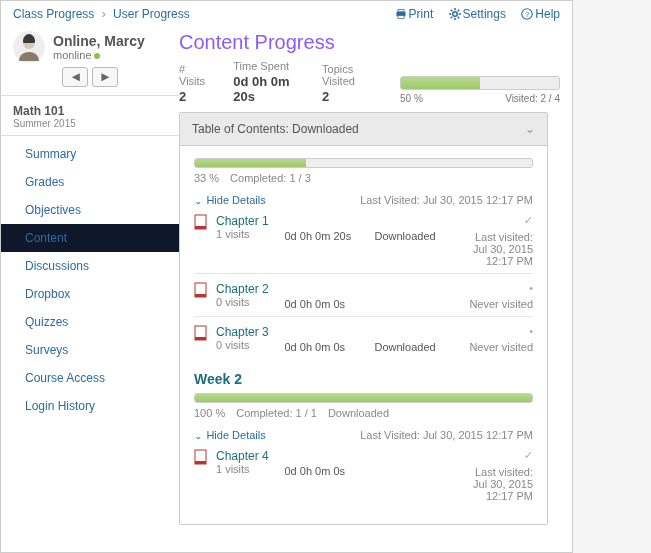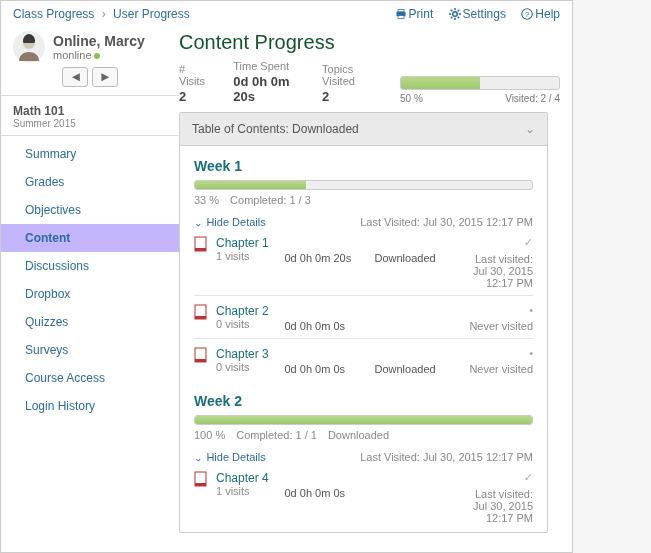--- a/index.html
+++ b/index.html
@@ -16,22 +16,22 @@
 .uname{font-weight:bold;color:#555;font-size:14px}
 .ulogin{font-size:11px;color:#777}
 .online-dot{display:inline-block;width:6px;height:6px;border-radius:50%;background:#8bc34a;margin-left:2px}
 .navbtns{text-align:center;margin:4px 0 8px}
 .navbtns button{width:26px;height:20px;border:1px solid #bbb;background:#f7f7f7;border-radius:3px;color:#666;cursor:pointer;line-height:14px}
 .course{border-top:1px solid #ddd;border-bottom:1px solid #ddd;padding:8px 12px 6px}
 .course .ctitle{font-weight:bold;color:#555}
 .course .cterm{font-size:10px;color:#888}
 .sidenav{padding:4px 0}
 .sidenav .item{padding:7px 12px 7px 24px;color:#2c6ca0;cursor:pointer}
-.sidenav .item.active{background:#c4b5fd;font-weight:bold;color:#2c6ca0}
-h1.pagetitle{font-size:20px;font-weight:normal;color:#14532d;margin:4px 0 6px}
+.sidenav .item.active{background:#0f172a;font-weight:normal;color:#2c6ca0}
+h1.pagetitle{font-size:20px;font-weight:normal;color:#8b5cf6;margin:4px 0 6px}
 .statsrow{display:flex;gap:28px;align-items:flex-end;color:#666;font-size:11px;position:relative}
 .statsrow .stat .lbl{color:#888}
 .statsrow .stat .val{font-weight:bold;color:#444;font-size:13px;margin-top:2px}
 .overall{margin-left:auto;text-align:right;min-width:160px}
 .pbar{height:10px;background:#eee;border:1px solid #ccc;border-radius:3px;position:relative;overflow:hidden;margin-bottom:3px}
 .pbar .fill{height:100%;background:linear-gradient(#b8d98a,#9fc96e)}
 .pbar.big{height:12px}
 .pbar.thin{height:8px}
 .ovlabels{display:flex;justify-content:space-between;font-size:10px;color:#777}
 .main{padding:8px 12px 0 0}
@@ -148,21 +148,20 @@
     </div>
 
     <div class="main">
       <div class="toc">
         <div class="toc-head">
           <span>Table of Contents: Downloaded</span>
           <span style="color:#999">⌄</span>
         </div>
         <div class="toc-body" id="tocbody">
               <div class="week">
-                <div class="wtitle">Week 1</div>
                 <div class="pbar thin">
                   <div class="fill" style="width: 33%;"></div>
                 </div>
                 <div class="wmeta">33 % Completed: 1 / 3</div>
                 <div class="hide-details">
                   <span><span class="chev">⌃</span>Hide Details</span>
                   <span class="lv">Last Visited: Jul 30, 2015 12:17 PM</span>
                 </div>
                 <div class="chapter">
                   <div class="chicon"><svg width="14" height="16" viewBox="0 0 14 16">

